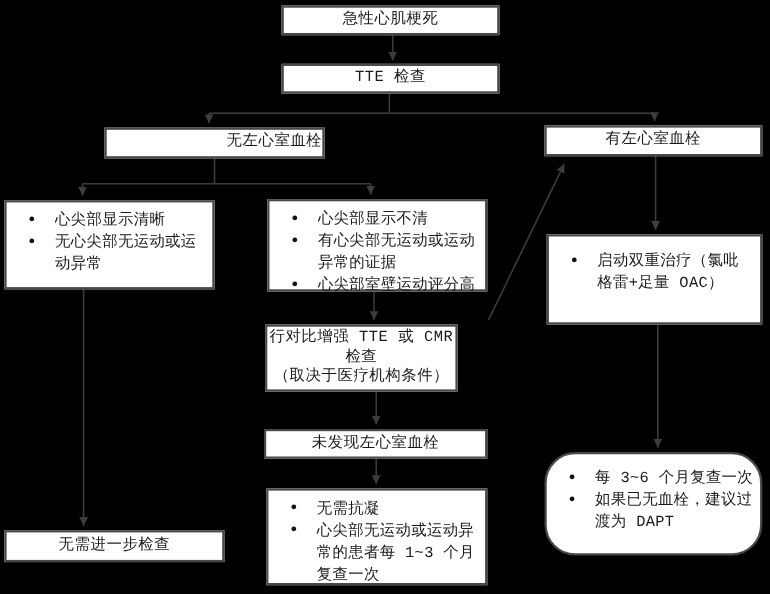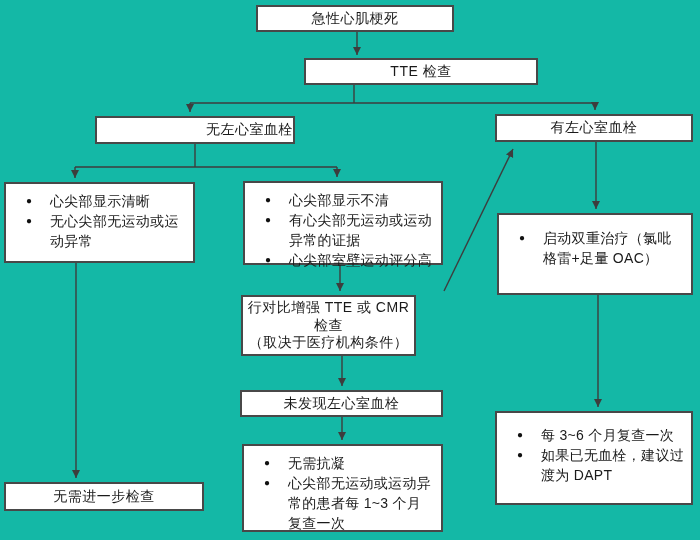--- a/index.html
+++ b/index.html
@@ -1,21 +1,21 @@
 <!DOCTYPE html>
 <html><head>
 <meta charset="utf-8">
 <style>
   html, body { margin: 0; padding: 0; background: #ffffff; }
   .stage {
     position: relative;
     width: 700px;
     height: 540px;
-    background: #14b8a6;
-    font-family: Liberation Sans, sans-serif;
+    background: #000000;
+    font-family: Liberation Mono, monospace;
     color: #1a1a1a;
     overflow: hidden;
   }
   .connectors {
     position: absolute;
     left: 0; top: 0;
     width: 700px; height: 540px;
     pointer-events: none;
   }
   .node {
@@ -50,31 +50,31 @@
     content: "●";
     position: absolute;
     left: 14px;
     top: 0;
     font-size: 10px;
     line-height: 20px;
     color: #111;
   }
   
   #n-acute    { left: 256px; top: 5px;   width: 198px; height: 27px; }
-  #n-tte      { left: 256px; top: 58px;  width: 234px; height: 27px; margin-left: 48px; }
+  #n-tte      { left: 256px; top: 58px;  width: 198px; height: 27px; }
   #n-nolvt    { left: 95px;  top: 116px; width: 200px; height: 28px; justify-content: flex-end; }
   #n-haslvt   { left: 495px; top: 114px; width: 198px; height: 28px; }
   #n-leftcrit { left: 4px;   top: 182px; width: 191px; height: 81px; }
   #n-midcrit  { left: 243px; top: 181px; width: 200px; height: 84px; }
   #n-dual     { left: 497px; top: 213px; width: 196px; height: 82px; }
   #n-contrast { left: 241px; top: 295px; width: 175px; height: 61px; }
   #n-notfound { left: 240px; top: 390px; width: 203px; height: 27px; }
   #n-noanti   { left: 242px; top: 444px; width: 201px; height: 88px; }
   #n-nofurther{ left: 4px;   top: 482px; width: 200px; height: 29px; }
-  #n-followup { left: 495px; top: 411px; width: 198px; height: 94px; }
+  #n-followup { left: 495px; top: 411px; width: 198px; height: 94px; border-radius: 28px; }
 </style>
 </head>
 <body>
 
 <div class="stage">
 
   <svg class="connectors" viewBox="0 0 700 540" xmlns="http://www.w3.org/2000/svg">
     <defs>
       <marker id="arrow" markerWidth="10" markerHeight="10" refX="8" refY="4" orient="auto" markerUnits="userSpaceOnUse">
         <path d="M0,0 L8,4 L0,8 Z" fill="#3d3d3d"></path>

